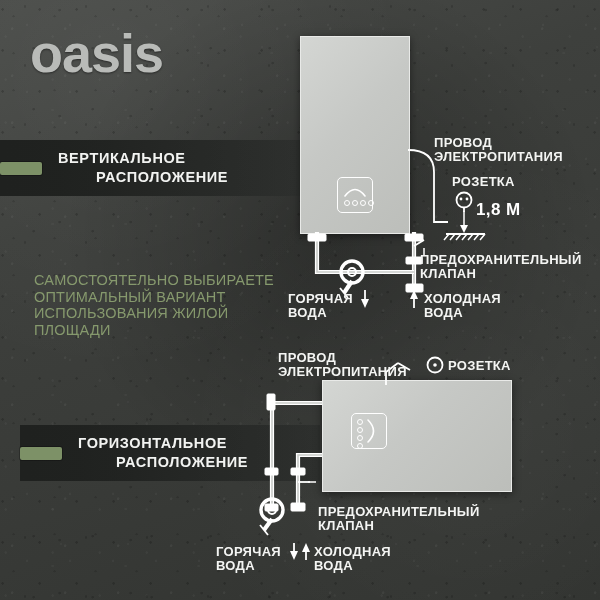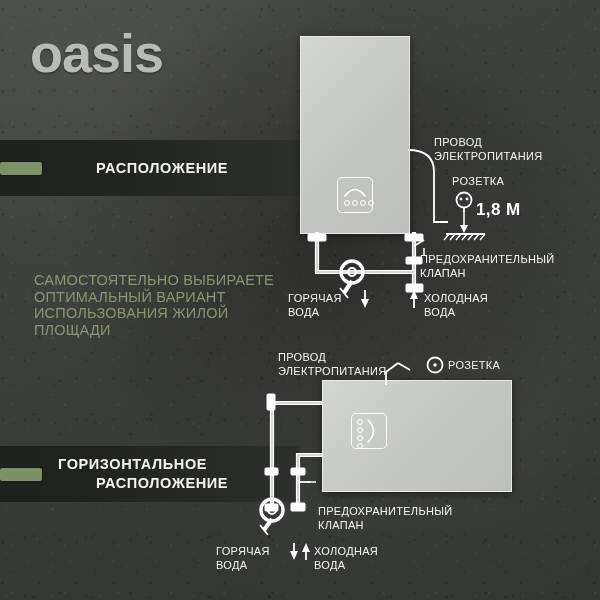--- a/index.html
+++ b/index.html
@@ -84,42 +84,43 @@
   #panel-v{left:36px;top:140px;width:34px;height:34px;}
   #panel-h{left:28px;top:32px;width:34px;height:34px;}
   .panel-arc{position:absolute;}
   .dot{position:absolute;width:4px;height:4px;border:1.2px solid #fff;border-radius:50%;}
 
   
   #overlay{position:absolute;left:0;top:0;width:600px;height:600px;pointer-events:none;}
 
   
   .anno{
-    position:absolute;color:#f4f5f3;font-size:11px;font-weight:normal;
+    position:absolute;color:#f4f5f3;font-size:13px;font-weight:bold;
     line-height:13.5px;letter-spacing:.3px;text-transform:uppercase;
     white-space:nowrap;
   }
   .anno.right{}
   .meter{position:absolute;color:#ffffff;font-size:17px;font-weight:bold;letter-spacing:.4px;}
 </style>
 </head>
 <body>
 
 <div id="stage">
 
   <div id="logo">oasis</div>
 
   <div class="band" style="top:140px;width:300px;">
     <div class="band-accent"></div>
     <div class="band-text">
+      <span>ВЕРТИКАЛЬНОЕ</span>
       <span class="l2">РАСПОЛОЖЕНИЕ</span>
     </div>
   </div>
 
-  <div class="band" style="top:446px;width:300px;">
+  <div class="band" style="top:425px;width:300px;margin-left:20px;">
     <div class="band-accent"></div>
     <div class="band-text">
       <span>ГОРИЗОНТАЛЬНОЕ</span>
       <span class="l2">РАСПОЛОЖЕНИЕ</span>
     </div>
   </div>
 
   <div id="green-copy">САМОСТОЯТЕЛЬНО ВЫБИРАЕТЕ ОПТИМАЛЬНЫЙ ВАРИАНТ ИСПОЛЬЗОВАНИЯ ЖИЛОЙ ПЛОЩАДИ</div>
 
   <div class="heater" id="heater-vertical">

